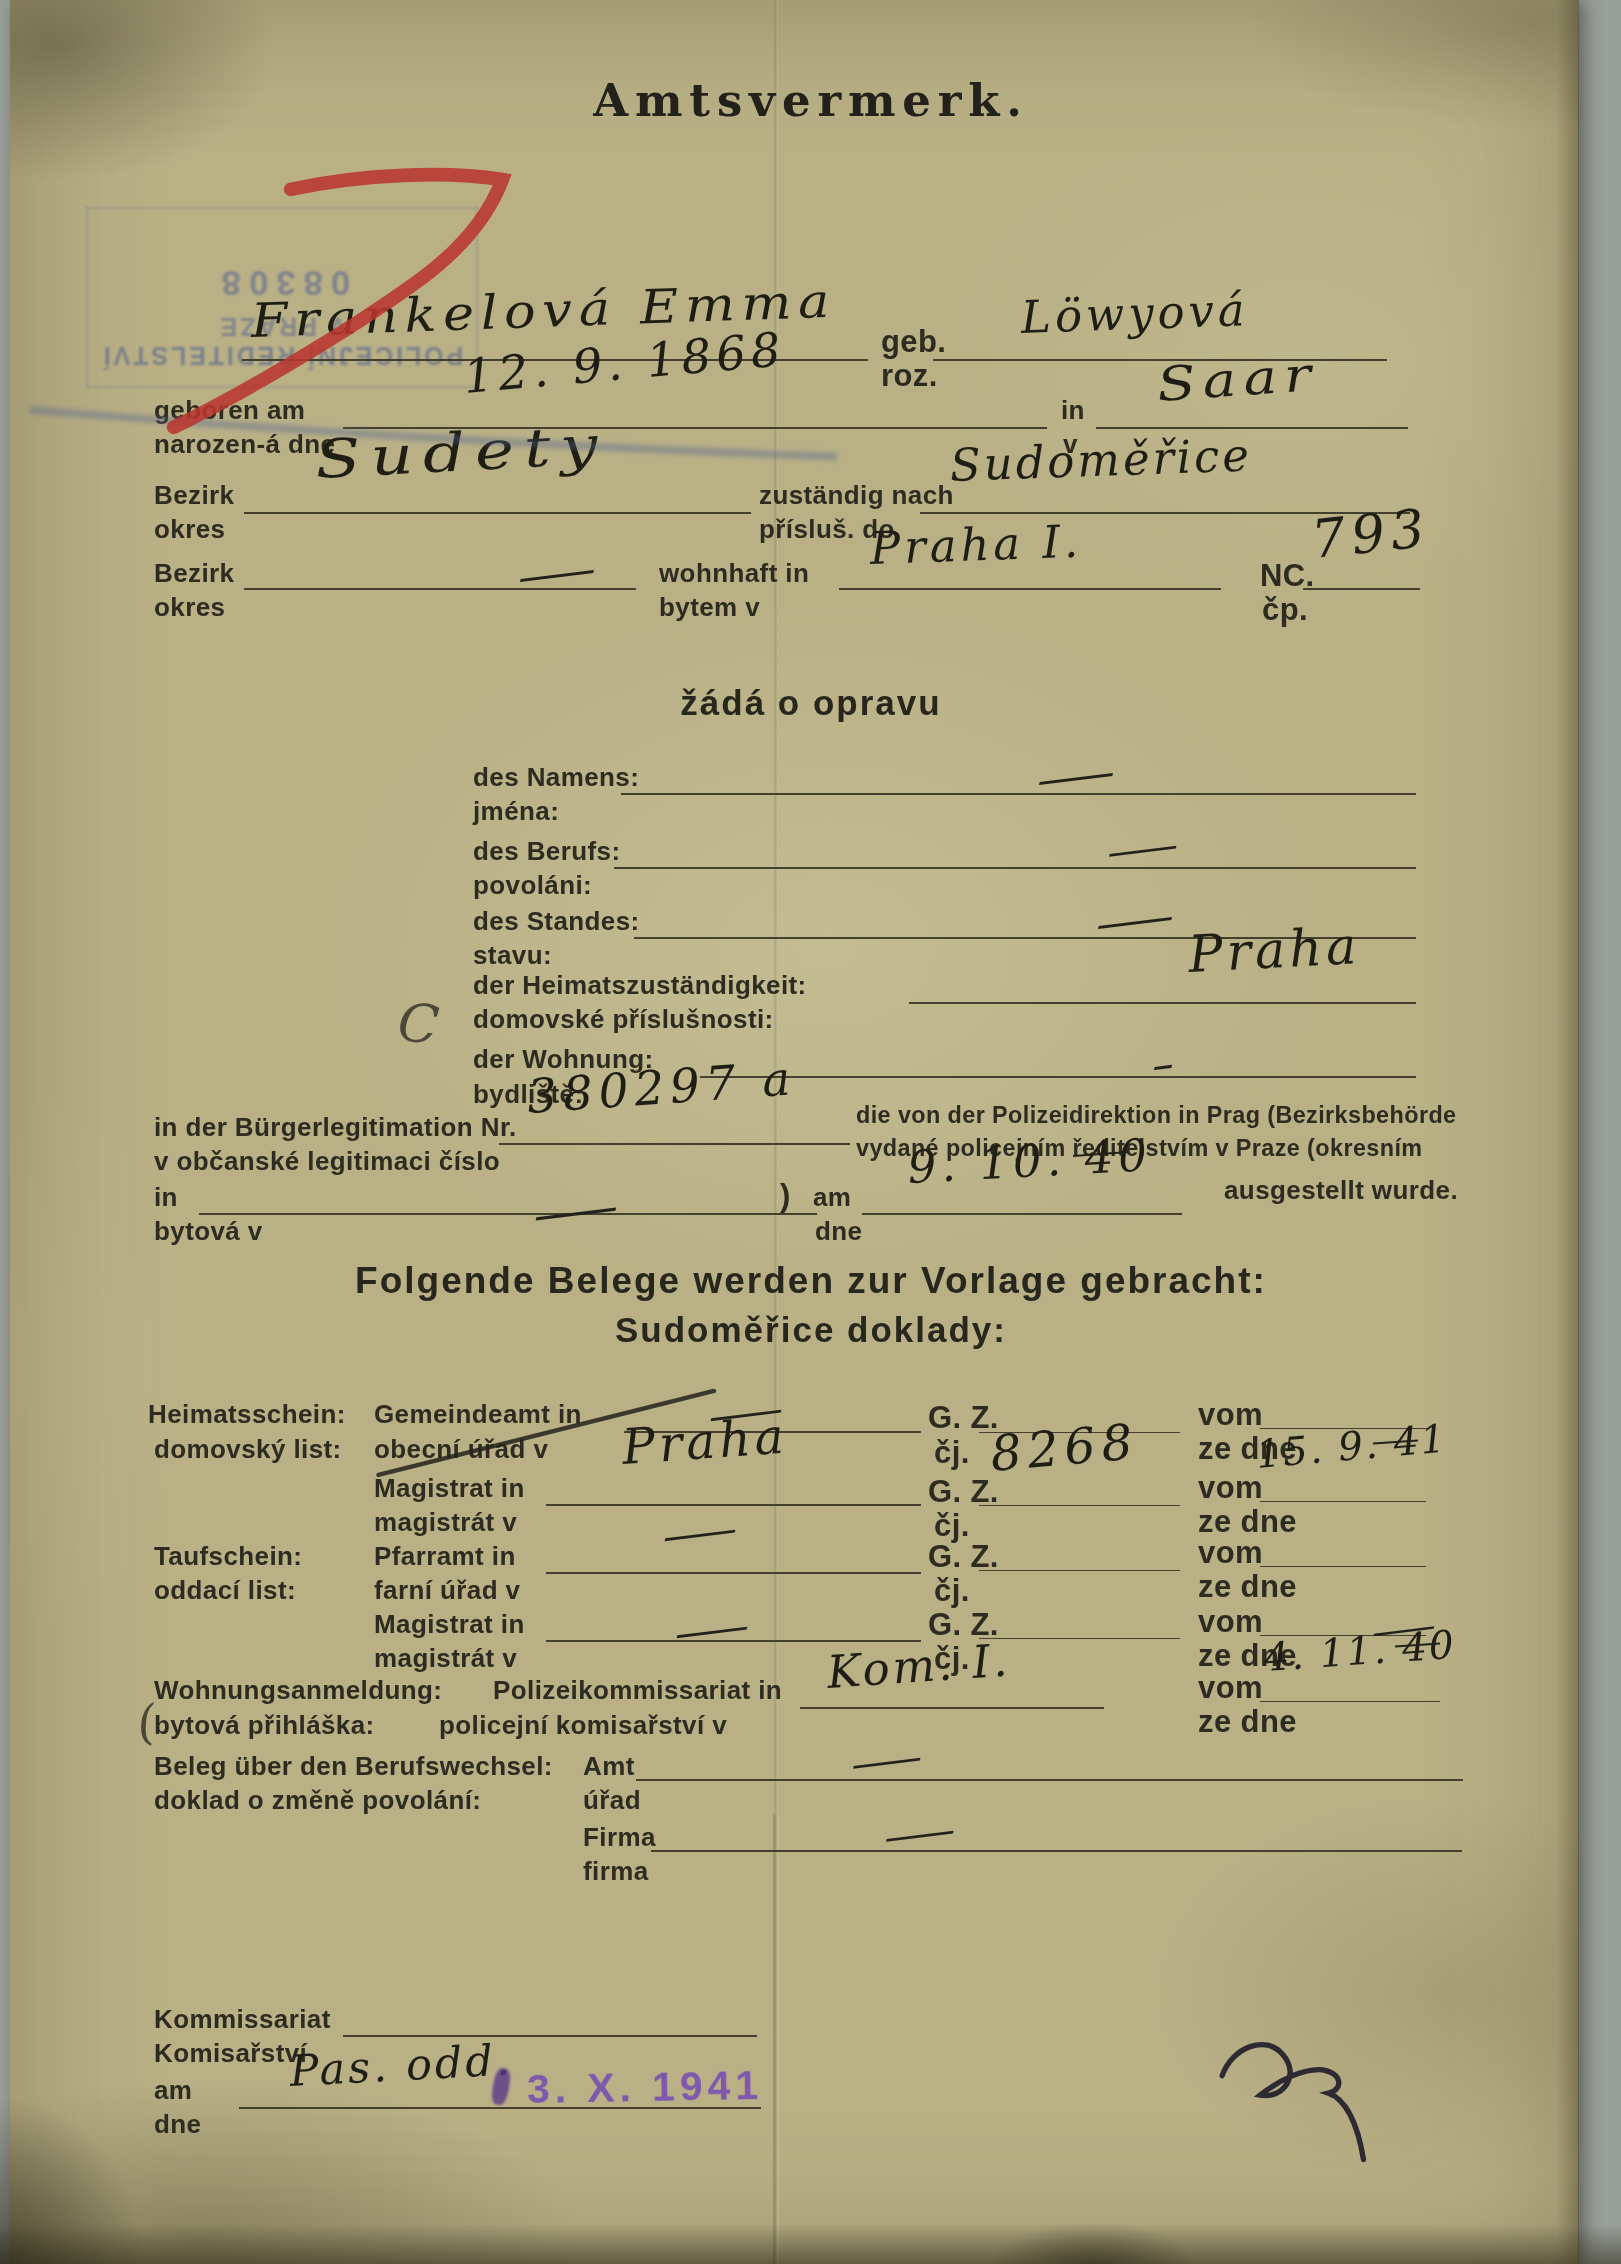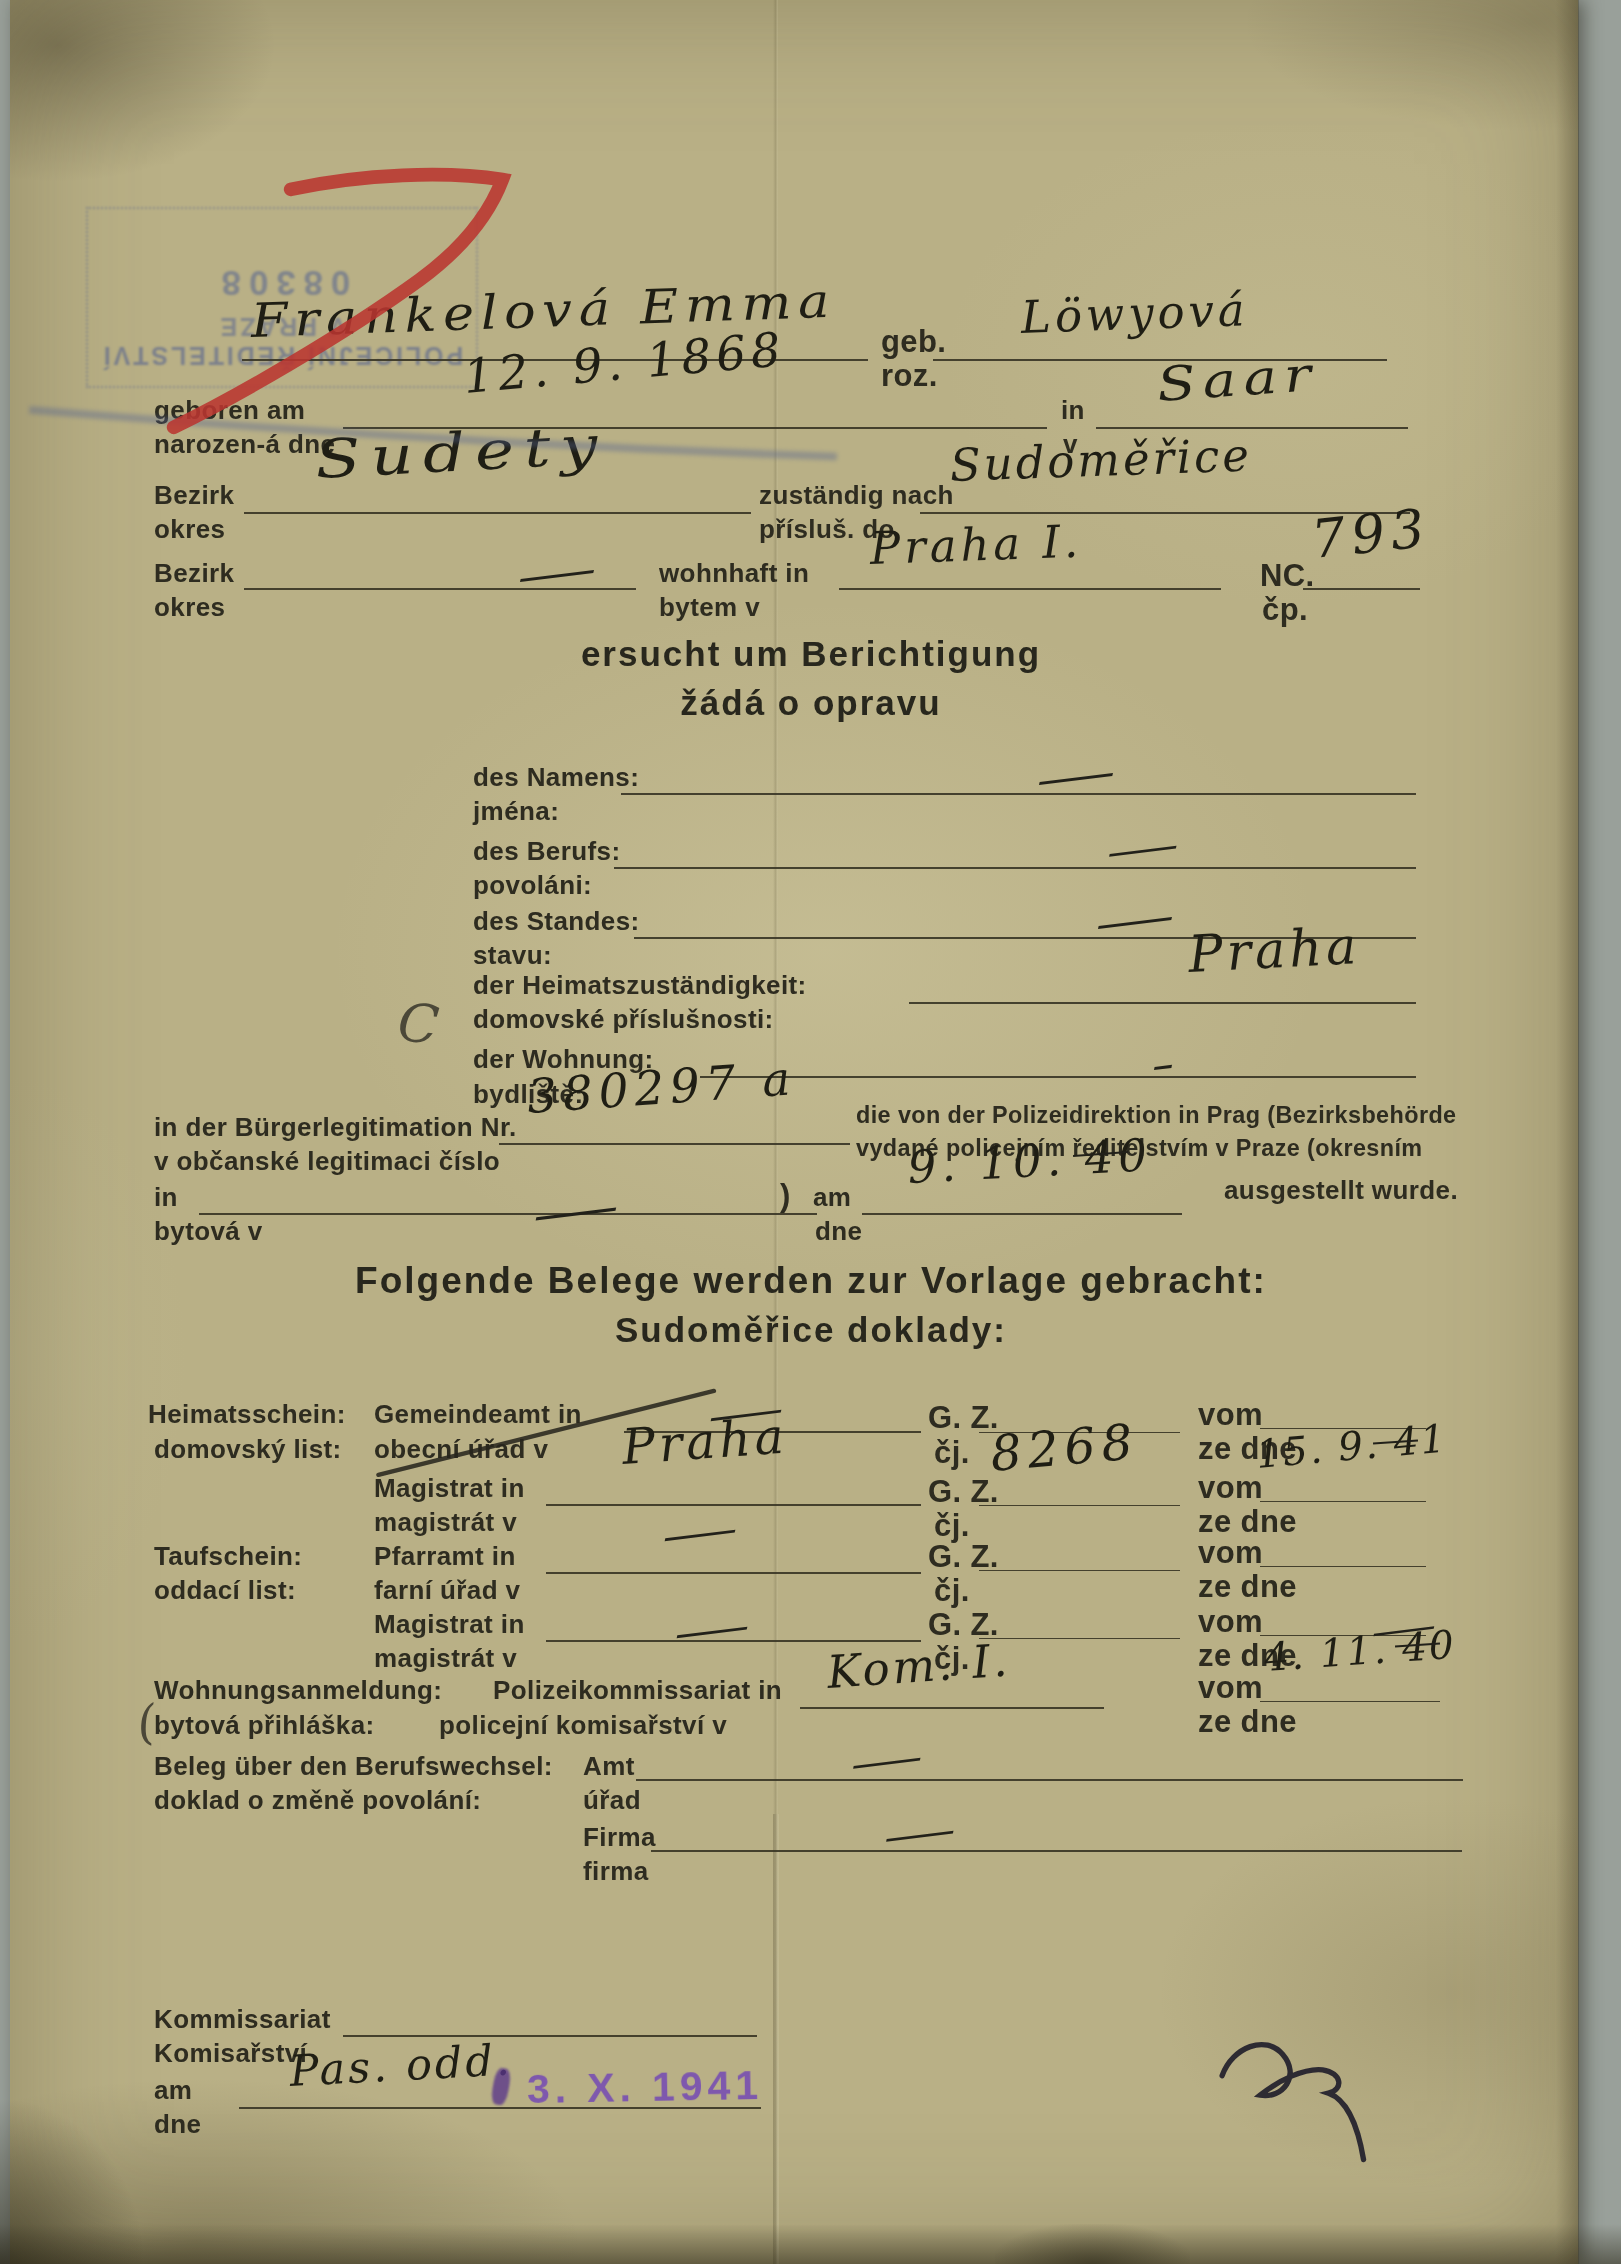--- a/index.html
+++ b/index.html
@@ -63,20 +63,21 @@
 
 <div class="page-wrap">
   <div class="paper"></div>
   <div class="crease-v"></div>
   <div class="crease-v2"></div>
   <div class="shade-b"></div>
   <div class="shade-bl"></div>
   <div class="shade-br"></div>
   <div class="edge-r"></div>
 
+  <div class="title" style="top:74px;font-size:45px;letter-spacing:6.8px;">Amtsvermerk.</div>
 
   <div class="stamp-box">
     <div class="s1">POLICEJNÍ ŘEDITELSTVÍ</div>
     <div class="s2">V PRAZE</div>
     <div class="s3">08308</div>
   </div>
 
   <div class="hw" style="left:252px;top:293px;font-size:47px;letter-spacing:5.9px;transform:rotate(-2deg) scaleX(1.12);">Frankelová Emma</div>
   <div class="rule" style="left:242px;top:359px;width:626px;"></div>
   <div class="lbl sm" style="left:881px;top:326px;">geb.</div>
@@ -108,21 +109,20 @@
   <div class="hwdash" style="left:534px;top:546px;font-size:45px;">—</div>
   <div class="lbl" style="left:659px;top:560px;">wohnhaft in</div>
   <div class="lbl" style="left:659px;top:594px;">bytem v</div>
   <div class="rule" style="left:839px;top:588px;width:382px;"></div>
   <div class="hw" style="left:871px;top:522px;font-size:45px;letter-spacing:3.9px;">Praha I.</div>
   <div class="lbl sm" style="left:1260px;top:560px;">NC.</div>
   <div class="lbl sm" style="left:1262px;top:594px;">čp.</div>
   <div class="rule" style="left:1303px;top:588px;width:117px;"></div>
   <div class="hw" style="left:1315px;top:509px;font-size:53px;letter-spacing:5.9px;transform:rotate(-6deg);">793</div>
 
-  <div class="heading" style="top:634px;font-size:35px;">ersucht um Berichtigung</div>
   <div class="heading" style="top:683px;font-size:35px;">žádá o opravu</div>
 
   <div class="lbl" style="left:473px;top:764px;">des Namens:</div>
   <div class="lbl" style="left:473px;top:798px;">jména:</div>
   <div class="rule" style="left:621px;top:793px;width:795px;"></div>
   <div class="hwdash" style="left:1053px;top:749px;font-size:45px;">—</div>
 
   <div class="lbl" style="left:473px;top:838px;">des Berufs:</div>
   <div class="lbl" style="left:473px;top:872px;">povoláni:</div>
   <div class="rule" style="left:614px;top:867px;width:802px;"></div>

